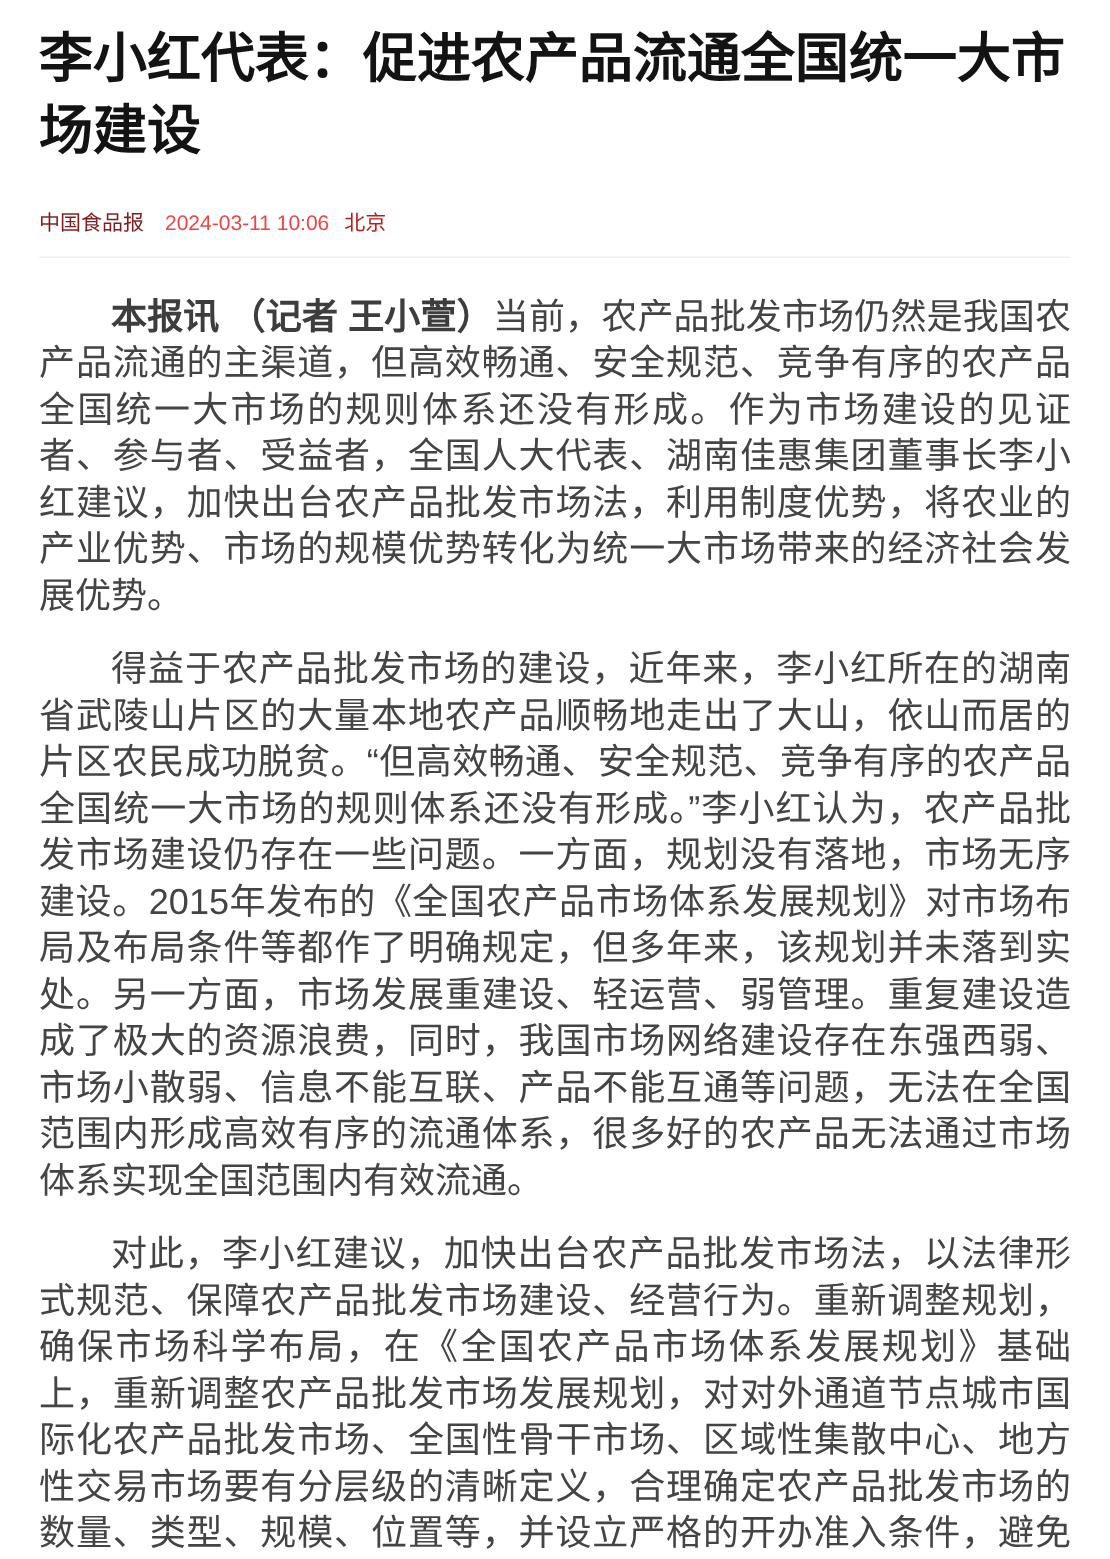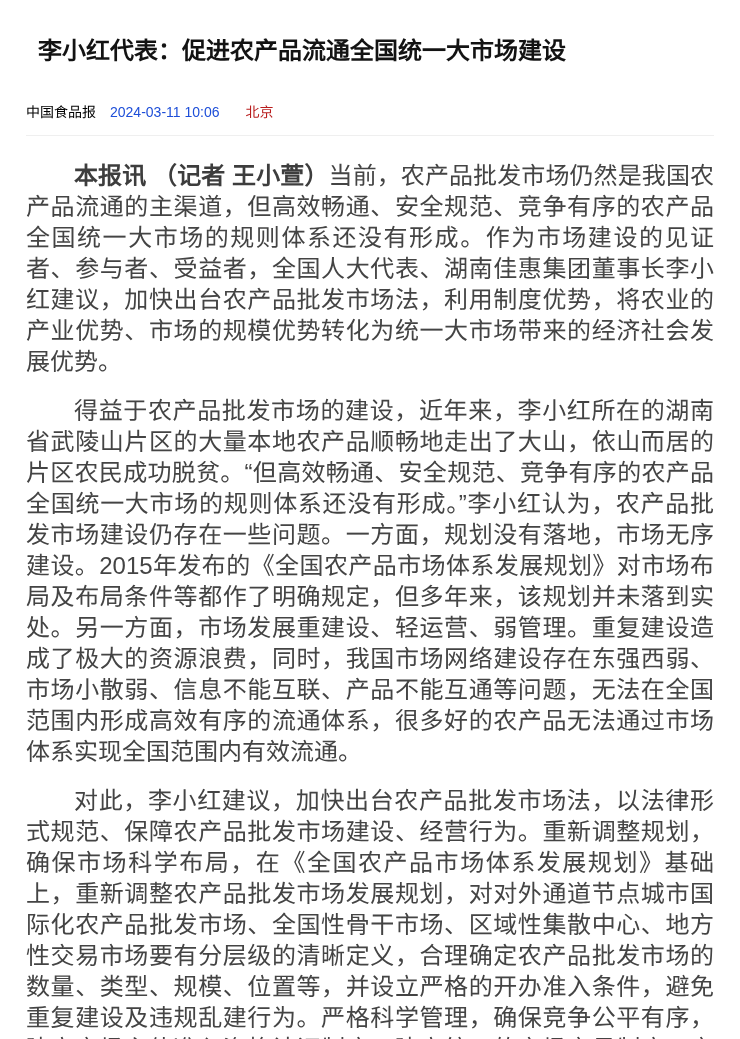--- a/index.html
+++ b/index.html
@@ -11,42 +11,42 @@
   body {
     width: 740px;
     height: 1039px;
     overflow: hidden;
   }
   .article {
     padding: 15px 26px 0 26px;
     box-sizing: border-box;
   }
   .article-title {
-    margin: 12px;
-    font-size: 24px;
+    margin: 0;
+    font-size: 36px;
     line-height: 48px;
     font-weight: 700;
     color: #131313;
     letter-spacing: 0;
   }
   .article-meta {
     margin-top: 27px;
     font-size: 14px;
     line-height: 20px;
     display: flex;
     align-items: baseline;
   }
   .meta-source {
-    color: #000000;
+    color: #7f1d1d;
     margin-right: 14px;
     cursor: pointer;
   }
   .meta-datetime {
-    color: #1d4ed8;
-    margin-right: 26px;
+    color: #ef4444;
+    margin-right: 10px;
   }
   .meta-location {
     color: #b91c1c;
   }
   .divider-top {
     border: none;
     border-top: 1px solid #efefef;
     margin: 13px 0 0 0;
   }
   .article-body p {

